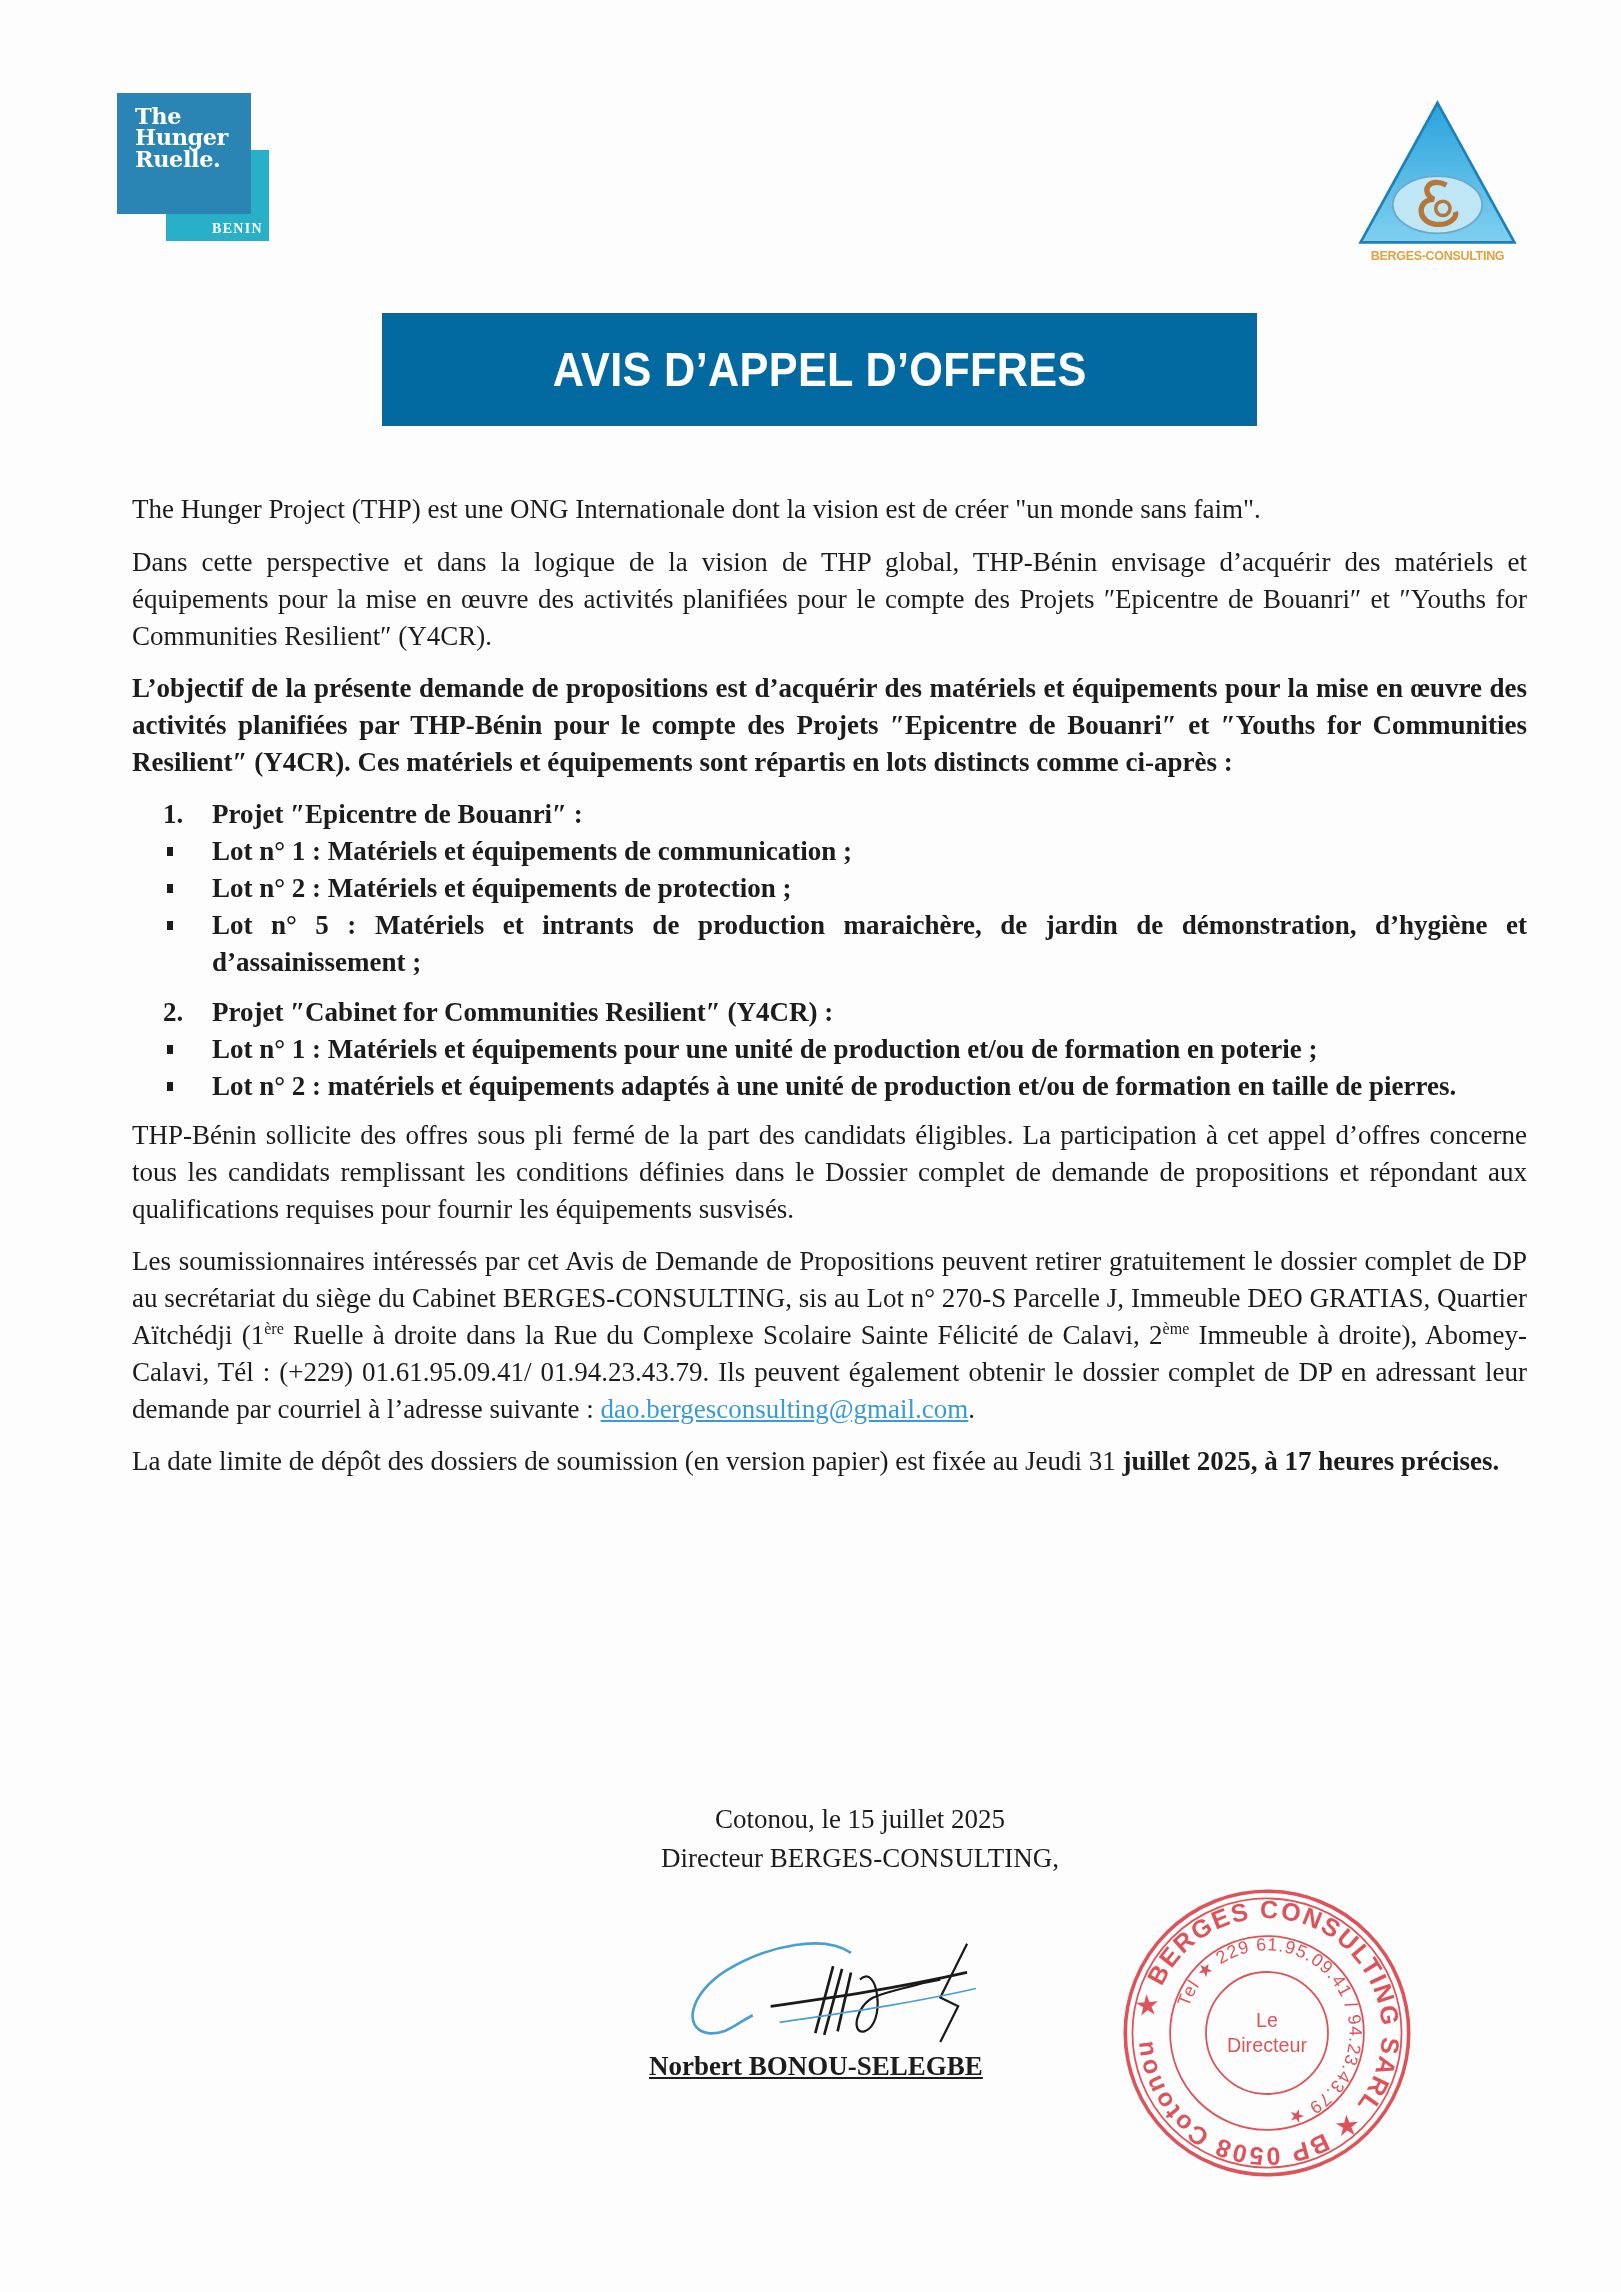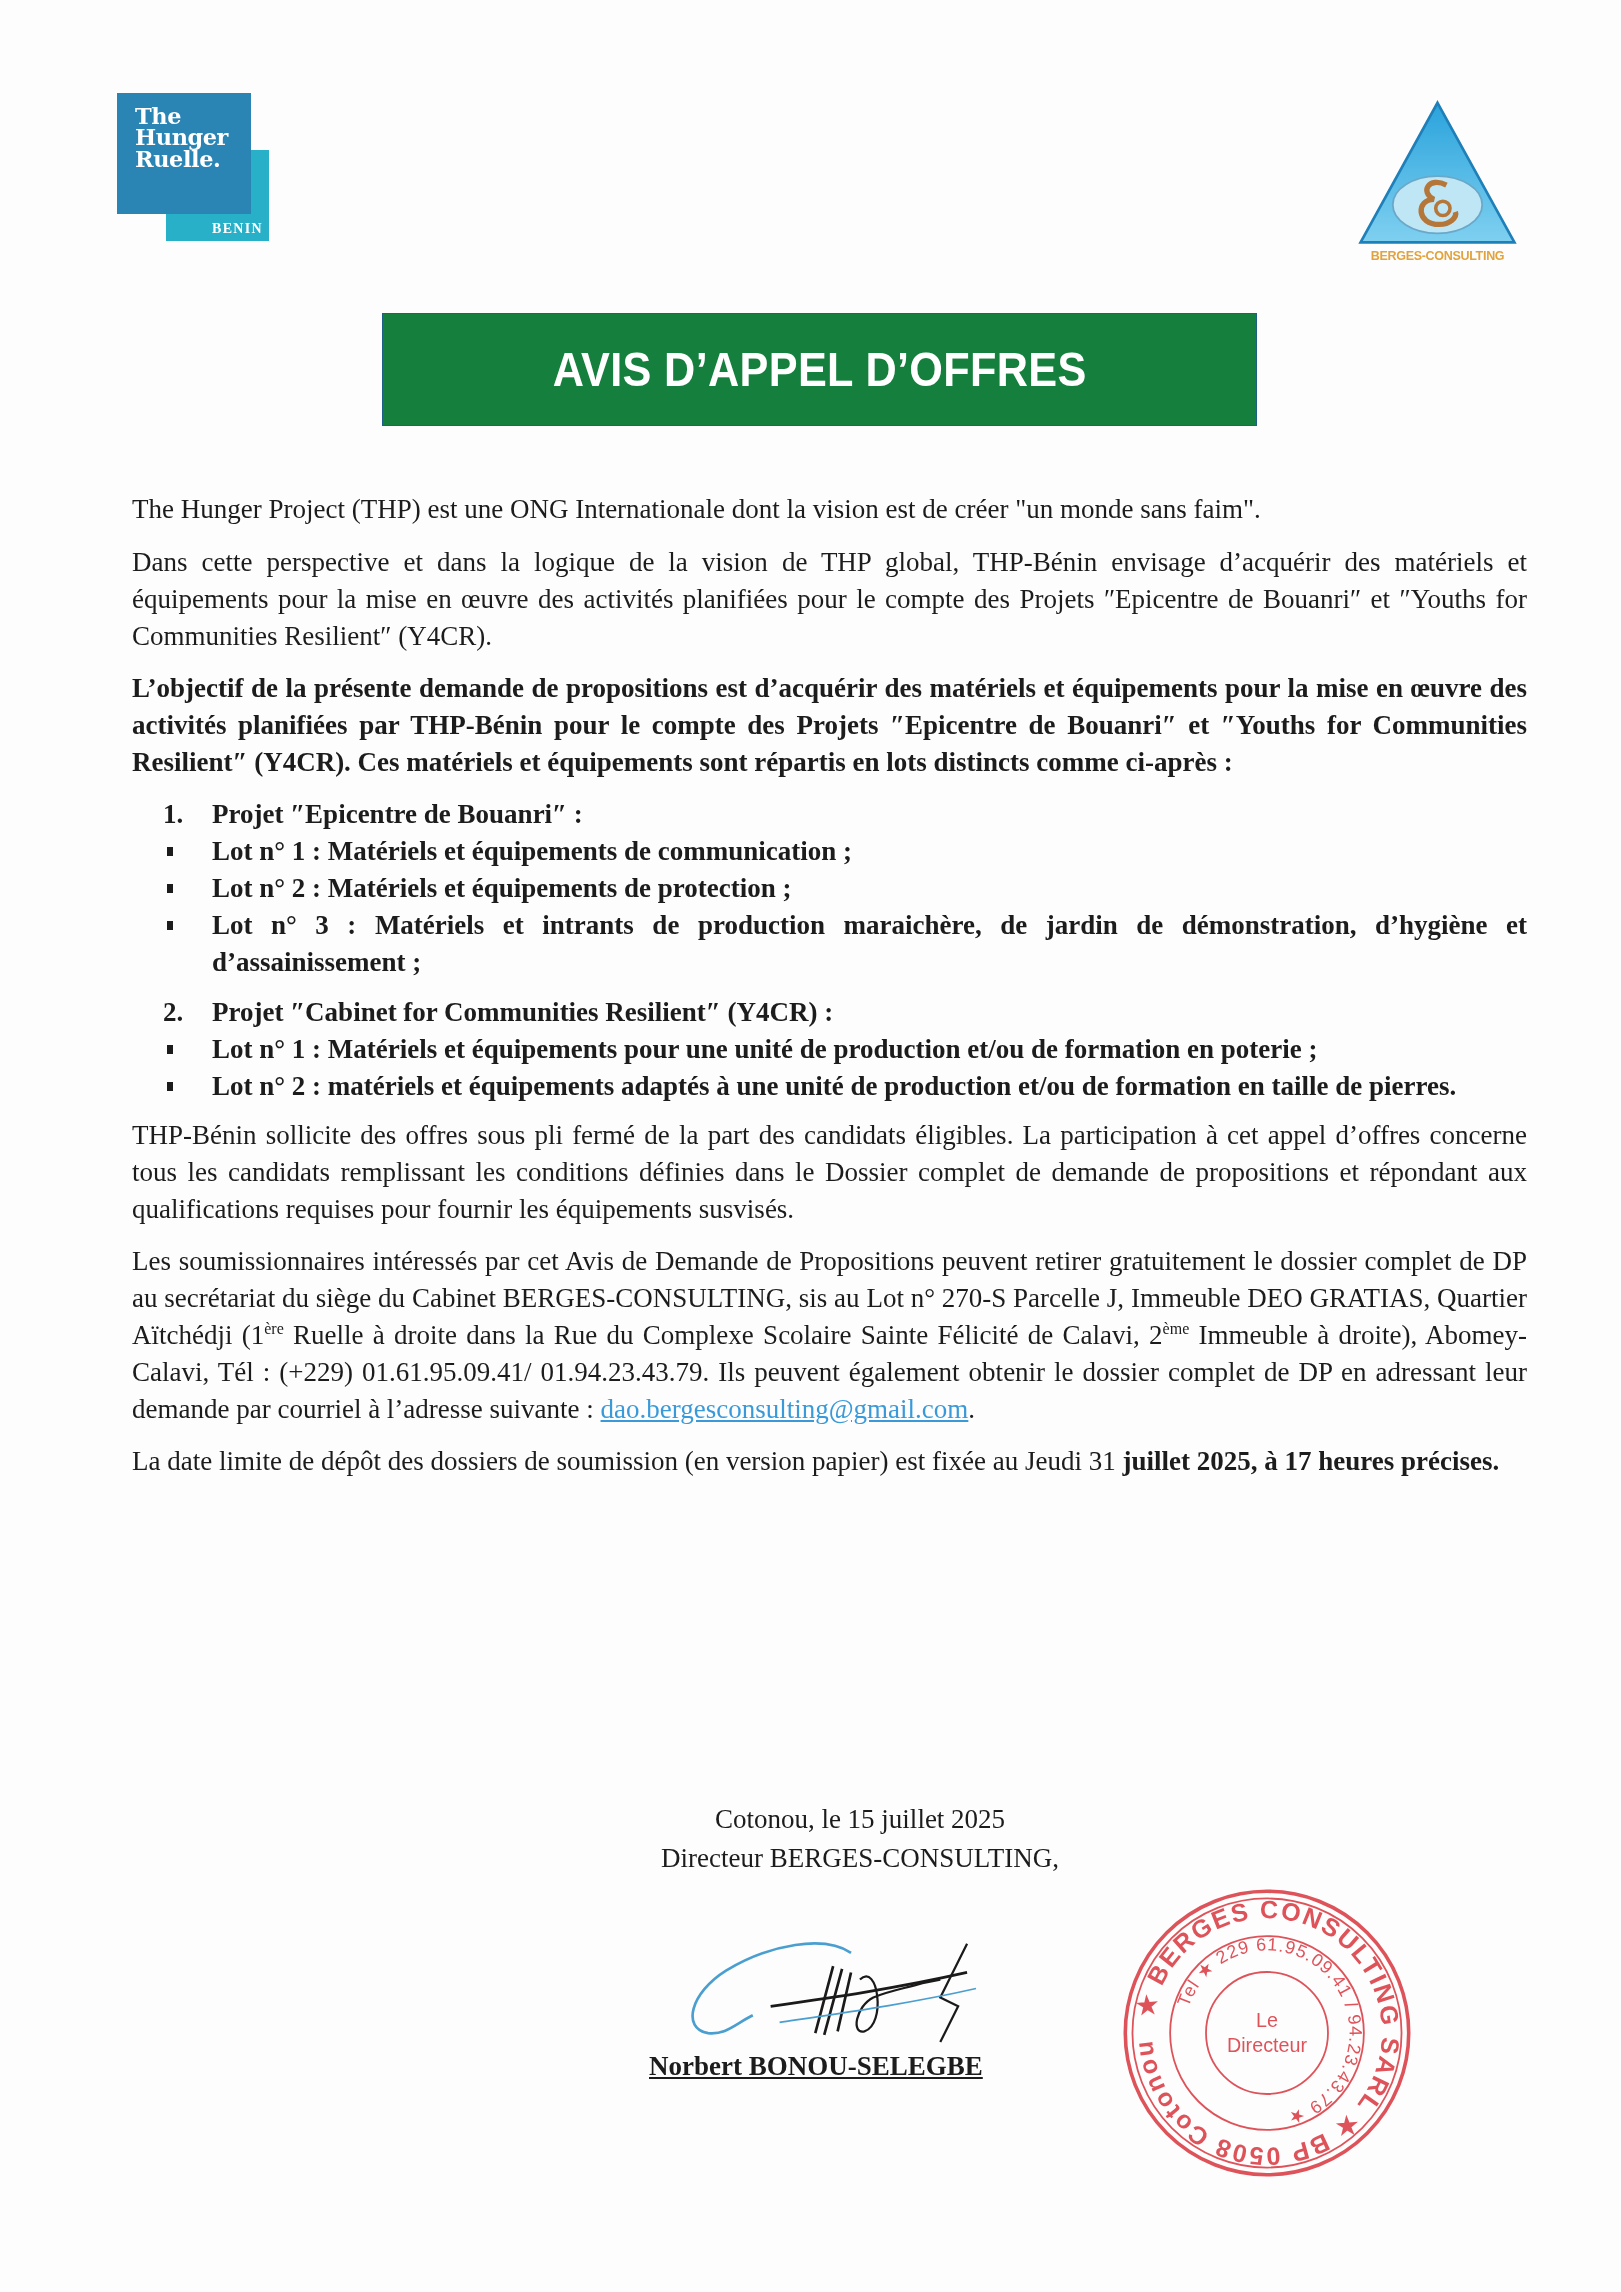--- a/index.html
+++ b/index.html
@@ -17,21 +17,21 @@
       font-family:Liberation Serif, serif; font-weight:bold; font-size:14px; letter-spacing:1.3px;
       display:flex; align-items:center; justify-content:center;padding-left:20px; }
 
     .berges-logo { position:absolute; left:1348px; top:99px; width:179px; height:170px; }
     .berges-logo svg { position:absolute; left:9px; top:0; }
     .berges-name { position:absolute; left:0; top:150px; width:179px; text-align:center;
       font-family:"Liberation Sans",sans-serif; font-weight:bold; font-size:12.5px; color:#e2a23c; letter-spacing:-0.3px; }
 
     
     .title-banner { position:absolute; left:382px; top:313px; width:875px; height:113px;
-      background:#15803d; border:1.8px solid #1d5f86; box-sizing:border-box;
+      background:#0369a1; border:1.8px solid #1d5f86; box-sizing:border-box;
       display:flex; align-items:center; justify-content:center; }
     .title-text { color:#fff; font-family:"Liberation Sans","DejaVu Sans",sans-serif;
       font-size:48px; font-weight:bold; letter-spacing:0.4px; transform:scaleX(0.9); }
 
     
     .body { position:absolute; left:132px; top:491px; width:1395px; font-size:27px; line-height:37px; }
     p { margin:0 0 15px 0; text-align:justify; }
     .p1 { margin-bottom:16px; }
     .bold { font-weight:bold; }
     .list { margin:12.5px 0 12.5px 0; font-weight:bold; }
@@ -100,21 +100,21 @@
       <div class="li-bul">
           <span class="b"></span>
           <span class="t">Lot n° 1 : Matériels et équipements de communication ;</span>
         </div>
       <div class="li-bul">
           <span class="b"></span>
           <span class="t">Lot n° 2 : Matériels et équipements de protection ;</span>
         </div>
       <div class="li-bul">
           <span class="b"></span>
-          <span class="t">Lot n° 3 : Matériels et intrants de production maraichère, de jardin de démonstration, d’hygiène et d’assainissement ;</span>
+          <span class="t">Lot n° 5 : Matériels et intrants de production maraichère, de jardin de démonstration, d’hygiène et d’assainissement ;</span>
         </div>
 
       <div class="li-num" style="margin-top:12.5px;">
         <span class="n">2.</span>
         <span>Projet ″Cabinet for Communities Resilient″ (Y4CR) :</span>
       </div>
       <div class="li-bul">
           <span class="b"></span>
           <span class="t">Lot n° 1 : Matériels et équipements pour une unité de production et/ou de formation en poterie ;</span>
         </div>

